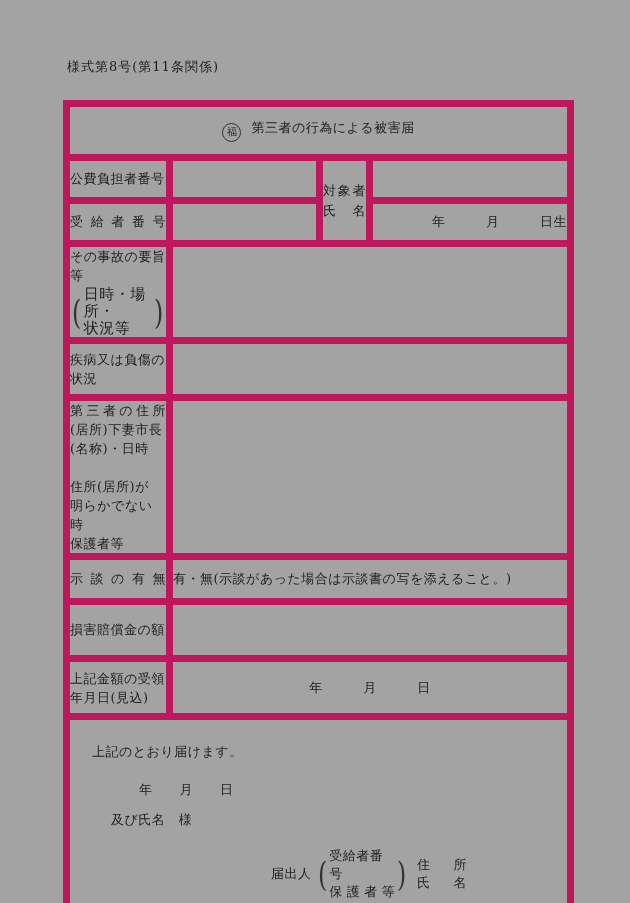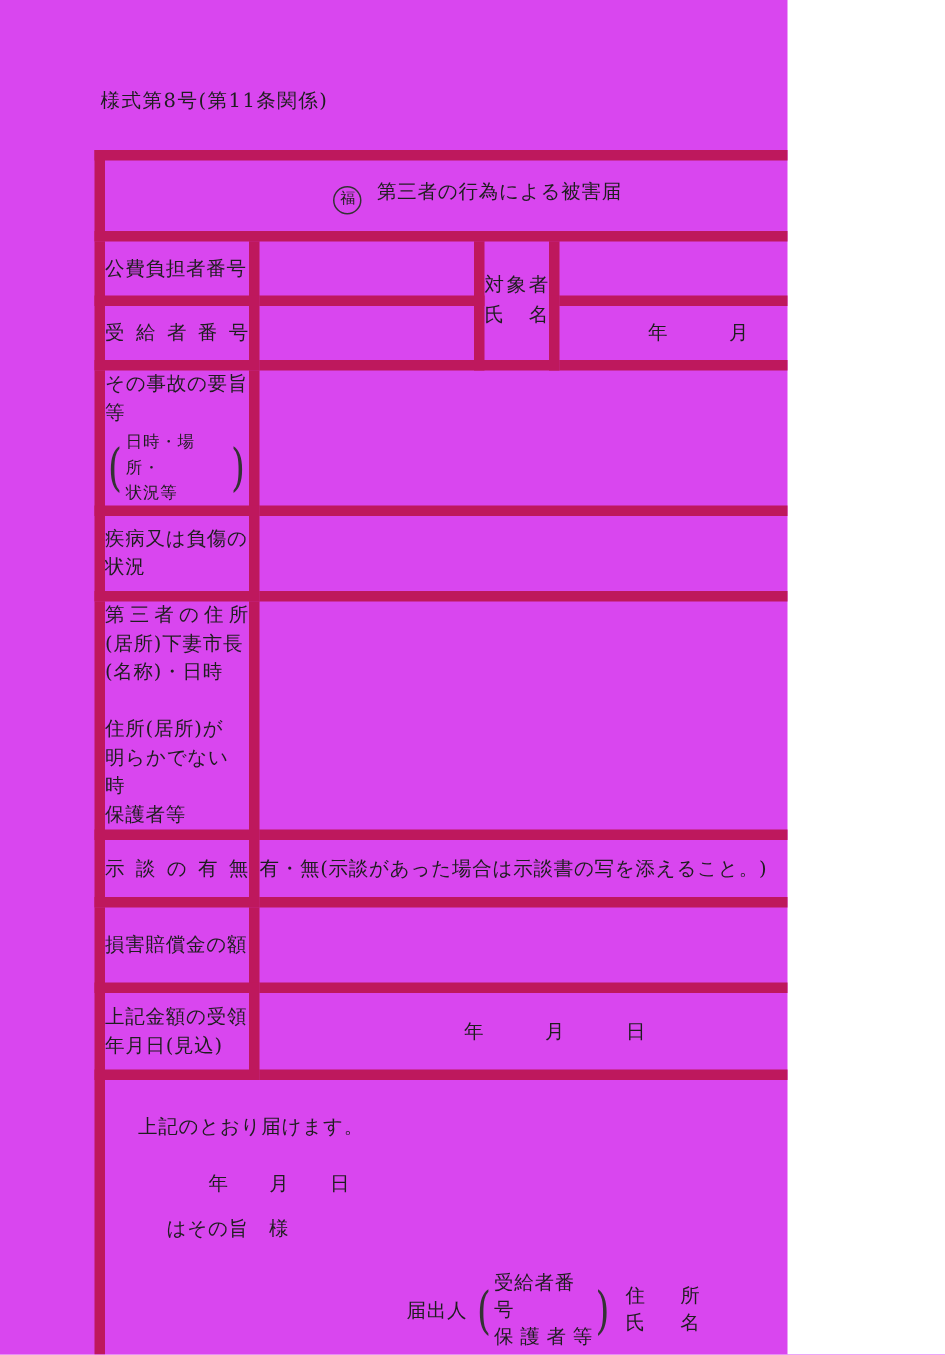--- a/index.html
+++ b/index.html
@@ -1,18 +1,18 @@
 <!DOCTYPE html>
 <html><head>
 <meta charset="utf-8">
 <style>
   html,body { margin:0; padding:0; }
   body { background:#ffffff; font-family:"DejaVu Serif","Liberation Serif",serif; }
   .page {
-    position:relative; width:525px; height:903px; background:#d946ef;
+    position:relative; width:630px; height:903px; background:#a3a3a3;
     color:#1e1e1e; overflow:hidden;
   }
   .form-no {
     position:absolute; left:67px; top:58px;
     font-size:13px; letter-spacing:1px;
   }
   table.form {
     position:absolute; left:63px; top:100px; width:504px;
     border-collapse:collapse; table-layout:fixed;
   }
@@ -39,21 +39,21 @@
 
   .subject-lbl { text-align:center; padding:0 4px; }
   .subject-lbl .lbl-line { line-height:20px; }
   .birth { text-align:right; padding-right:10px; }
 
   .paren-block { display:flex; align-items:center; margin:1px 0 0 0; }
   .paren {
     font-size:34px; line-height:34px; color:#333; font-weight:400;
     transform:scaleX(0.7); display:inline-block;
   }
-  .paren-lines { font-size:11px; line-height:17px; letter-spacing:0.5px; }
+  .paren-lines { font-size:15px; line-height:17px; letter-spacing:0.5px; }
 
   .settle-val { padding-left:8px; }
   .receipt-val { text-align:center; }
 
   .bottom-cell { vertical-align:top; }
   .statement { margin:10px 0 0 22px; line-height:19px; }
   .f-date { margin:19px 0 0 69px; line-height:19px; }
   .addressee { margin:11px 0 0 41px; line-height:19px; }
   .declarant { margin:18px 0 0 201px; display:flex; align-items:center; }
   .decl-label { margin-right:4px; }
@@ -156,21 +156,21 @@
       </td>
       <td colspan="3" class="receipt-val h-r8">
         <span>年　　　月　　　日</span>
       </td>
     </tr>
 
     <tr>
       <td colspan="4" class="bottom-cell h-r9">
         <div class="statement">上記のとおり届けます。</div>
         <div class="f-date">年　　月　　日</div>
-        <div class="addressee">はその旨　様</div>
+        <div class="addressee">及び氏名　様</div>
         <div class="declarant">
           <span class="decl-label">届出人</span>
           <span class="paren">(</span>
           <div class="decl-paren-lines">
             <div>受給者番号</div>
             <div class="spread">保護者等</div>
           </div>
           <span class="paren">)</span>
           <div class="decl-fields">
             <div class="spread">住所</div>

